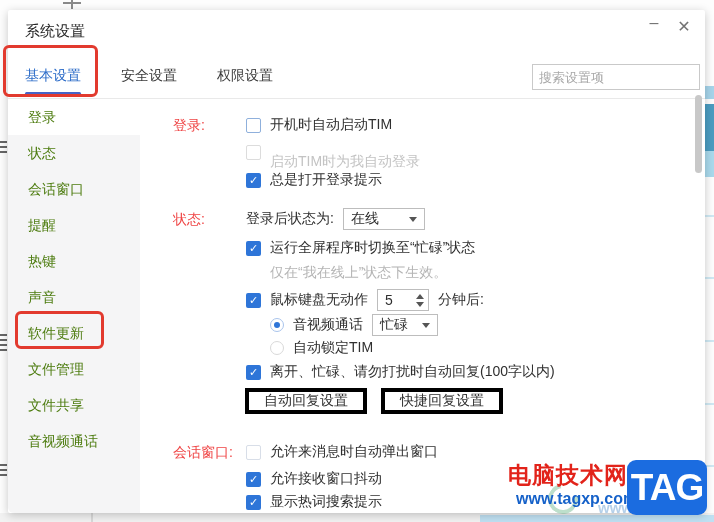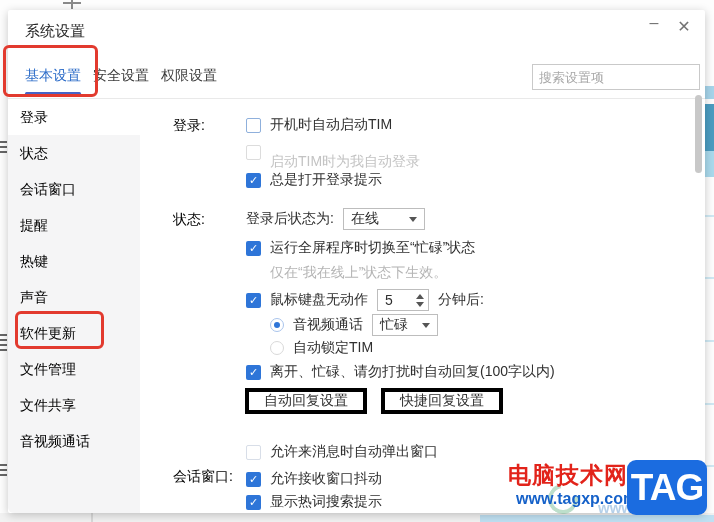--- a/index.html
+++ b/index.html
@@ -26,41 +26,41 @@
 
   
   .win { position:absolute; left:8px; top:10px; width:697px; height:503px; background:#fff;
     border-radius:2px; box-shadow:0 2px 10px rgba(0,0,0,.22); z-index:1; }
 
   .title { position:absolute; left:17px; top:12px; font-size:15px; color:#262626; }
   .winbtn { position:absolute; top:6px; font-size:16px; color:#737373; width:22px; height:22px;
     text-align:center; line-height:22px; cursor:default; }
   .winbtn.min { right:40px; top:2px; } .winbtn.close { right:10px; }
 
-  .tabs { position:absolute; left:17px; top:57px; display:flex; gap:12px; font-size:14px; color:#3c3c3c; }
+  .tabs { position:absolute; left:17px; top:57px; display:flex; gap:40px; font-size:14px; color:#3c3c3c; }
   .tab { position:relative; padding-bottom:8px; }
   .tab.active { color:#2b6bc8; }
   .tab.active::after { content:""; position:absolute; left:0; right:0; bottom:-2px; height:3px;
     background:#4663c6; border-radius:2px; }
 
   .search { position:absolute; left:524px; top:54px; width:168px; height:26px; border:1px solid #c9c9c9;
     display:flex; align-items:center; background:#fff; }
   .search input { flex:1; border:none; outline:none; font-size:13px; padding:0 6px; color:#333;
     font-family:inherit; background:transparent; }
   .search input::placeholder { color:#a8a8a8; }
 
   .hdiv { position:absolute; left:0; top:88px; width:697px; height:1px; background:#e9e9e9; }
 
   .sidebar { position:absolute; left:0; top:89px; width:132px; height:414px; background:#f5f5f6;
     border-radius:0 0 0 6px; }
-  .side-item { height:36px; line-height:36px; padding-left:12px; font-size:14px; color:#000000; cursor:default; }
+  .side-item { height:36px; line-height:36px; padding-left:20px; font-size:14px; color:#4d7c0f; cursor:default; }
   .side-item.selected { background:#fff; }
 
   
-  .sec-label { position:absolute; font-size:14px; color:#000000; height:22px; line-height:22px; }
+  .sec-label { position:absolute; font-size:14px; color:#ef4444; height:22px; line-height:22px; }
   .row { position:absolute; display:flex; align-items:center; gap:9px; font-size:14px; color:#2f2f2f;
     height:22px; white-space:nowrap; }
   .row .dim { color:#c3c3c3;margin-top:20px; }
   .note { position:absolute; font-size:14px; color:#b5b5b5; height:22px; line-height:22px; white-space:nowrap; }
 
   .cb { width:15px; height:15px; border-radius:2px; flex:0 0 auto; position:relative; }
   .cb.checked { background:#2e75d8; }
   .cb.checked::after { content:"✓"; position:absolute; left:0; top:0; width:15px; height:15px;
     color:#fff; font-size:11px; line-height:15px; text-align:center; }
   .cb.un  { background:#fff; border:1px solid #8fb0dc; }
@@ -224,21 +224,21 @@
   <div class="row" style="left:238px;top:351px">
     <span class="cb checked"></span>
     <span>离开、忙碌、请勿打扰时自动回复(100字以内)</span>
   </div>
 
   <div class="btnrow" style="left:237px;top:378px">
     <span class="btn">自动回复设置</span>
     <span class="btn">快捷回复设置</span>
   </div>
 
-  <div class="sec-label" style="left:165px;top:455px">会话窗口:</div>
+  <div class="sec-label" style="left:165px;top:431px">会话窗口:</div>
 
   <div class="row" style="left:238px;top:431px">
     <span class="cb lite"></span>
     <span>允许来消息时自动弹出窗口</span>
   </div>
   <div class="row" style="left:238px;top:458px">
     <span class="cb checked"></span>
     <span>允许接收窗口抖动</span>
   </div>
   <div class="row" style="left:238px;top:481px">

